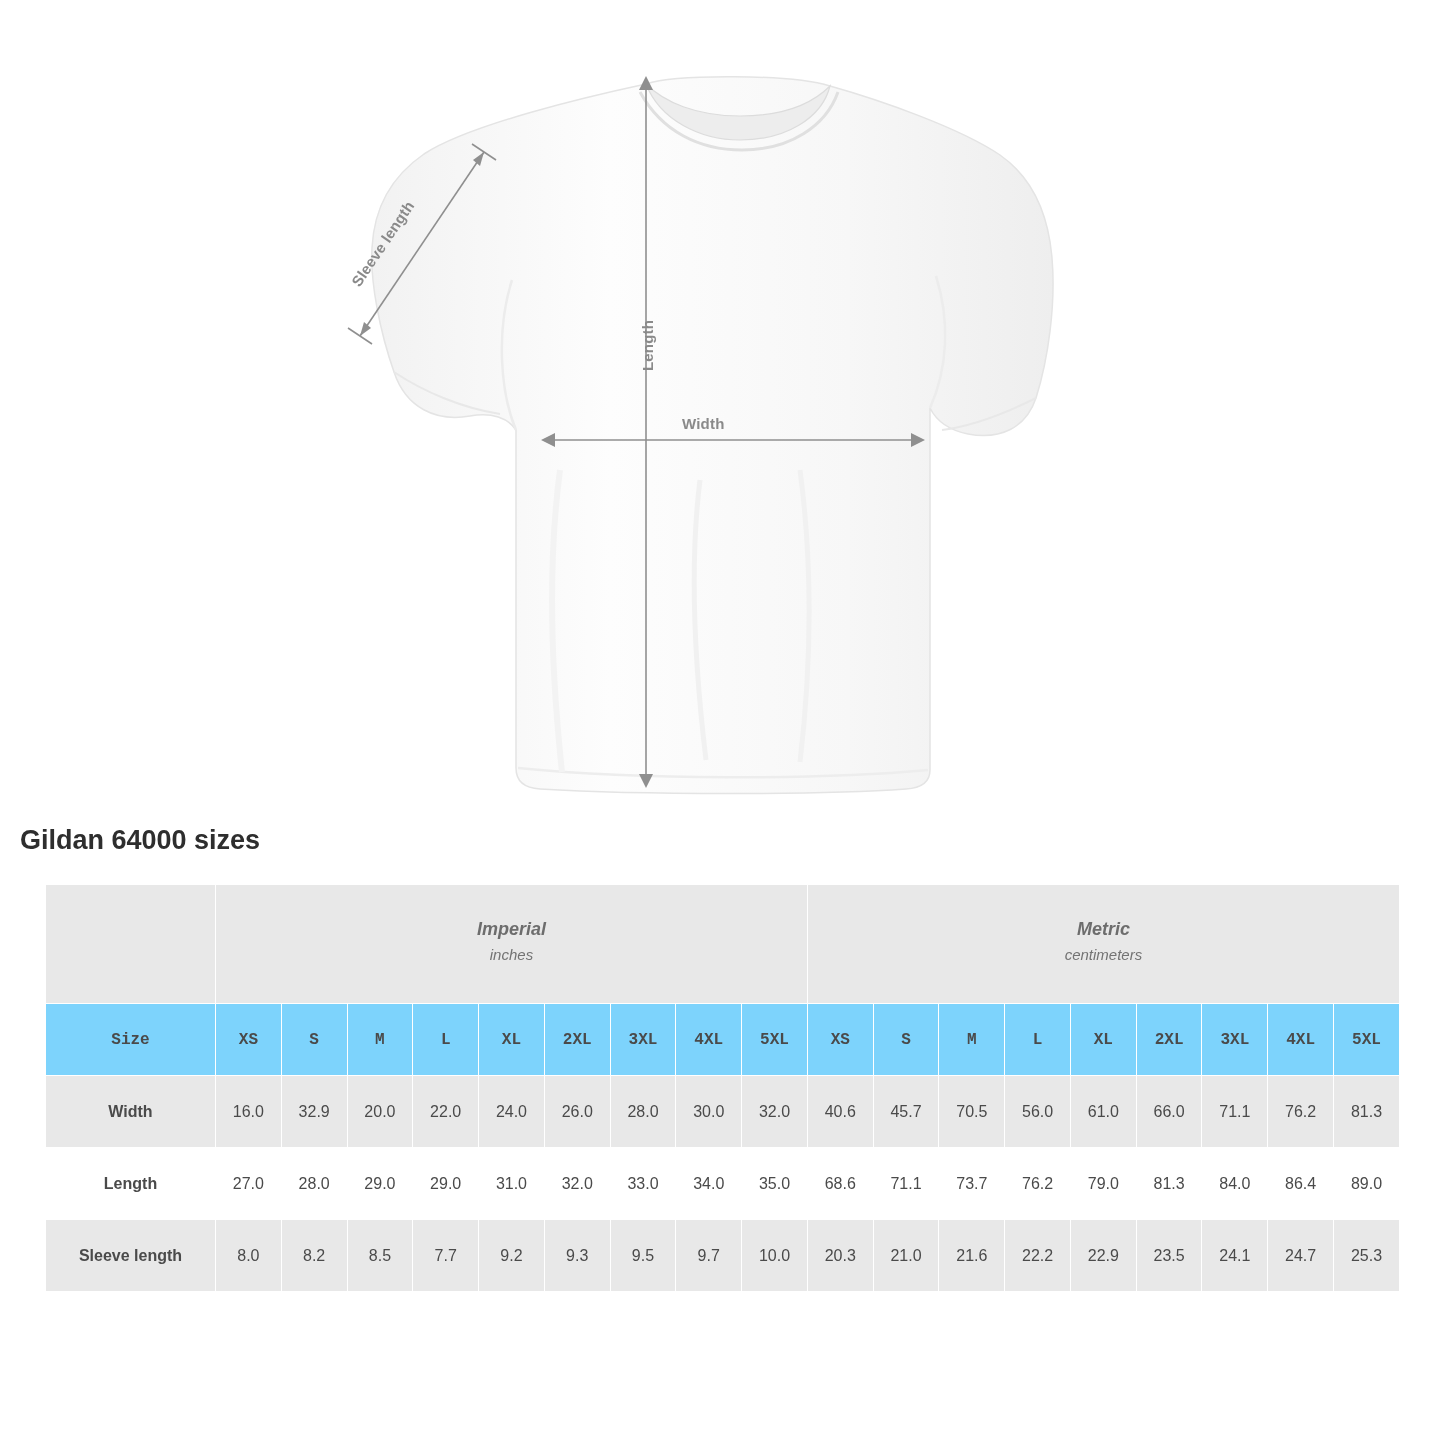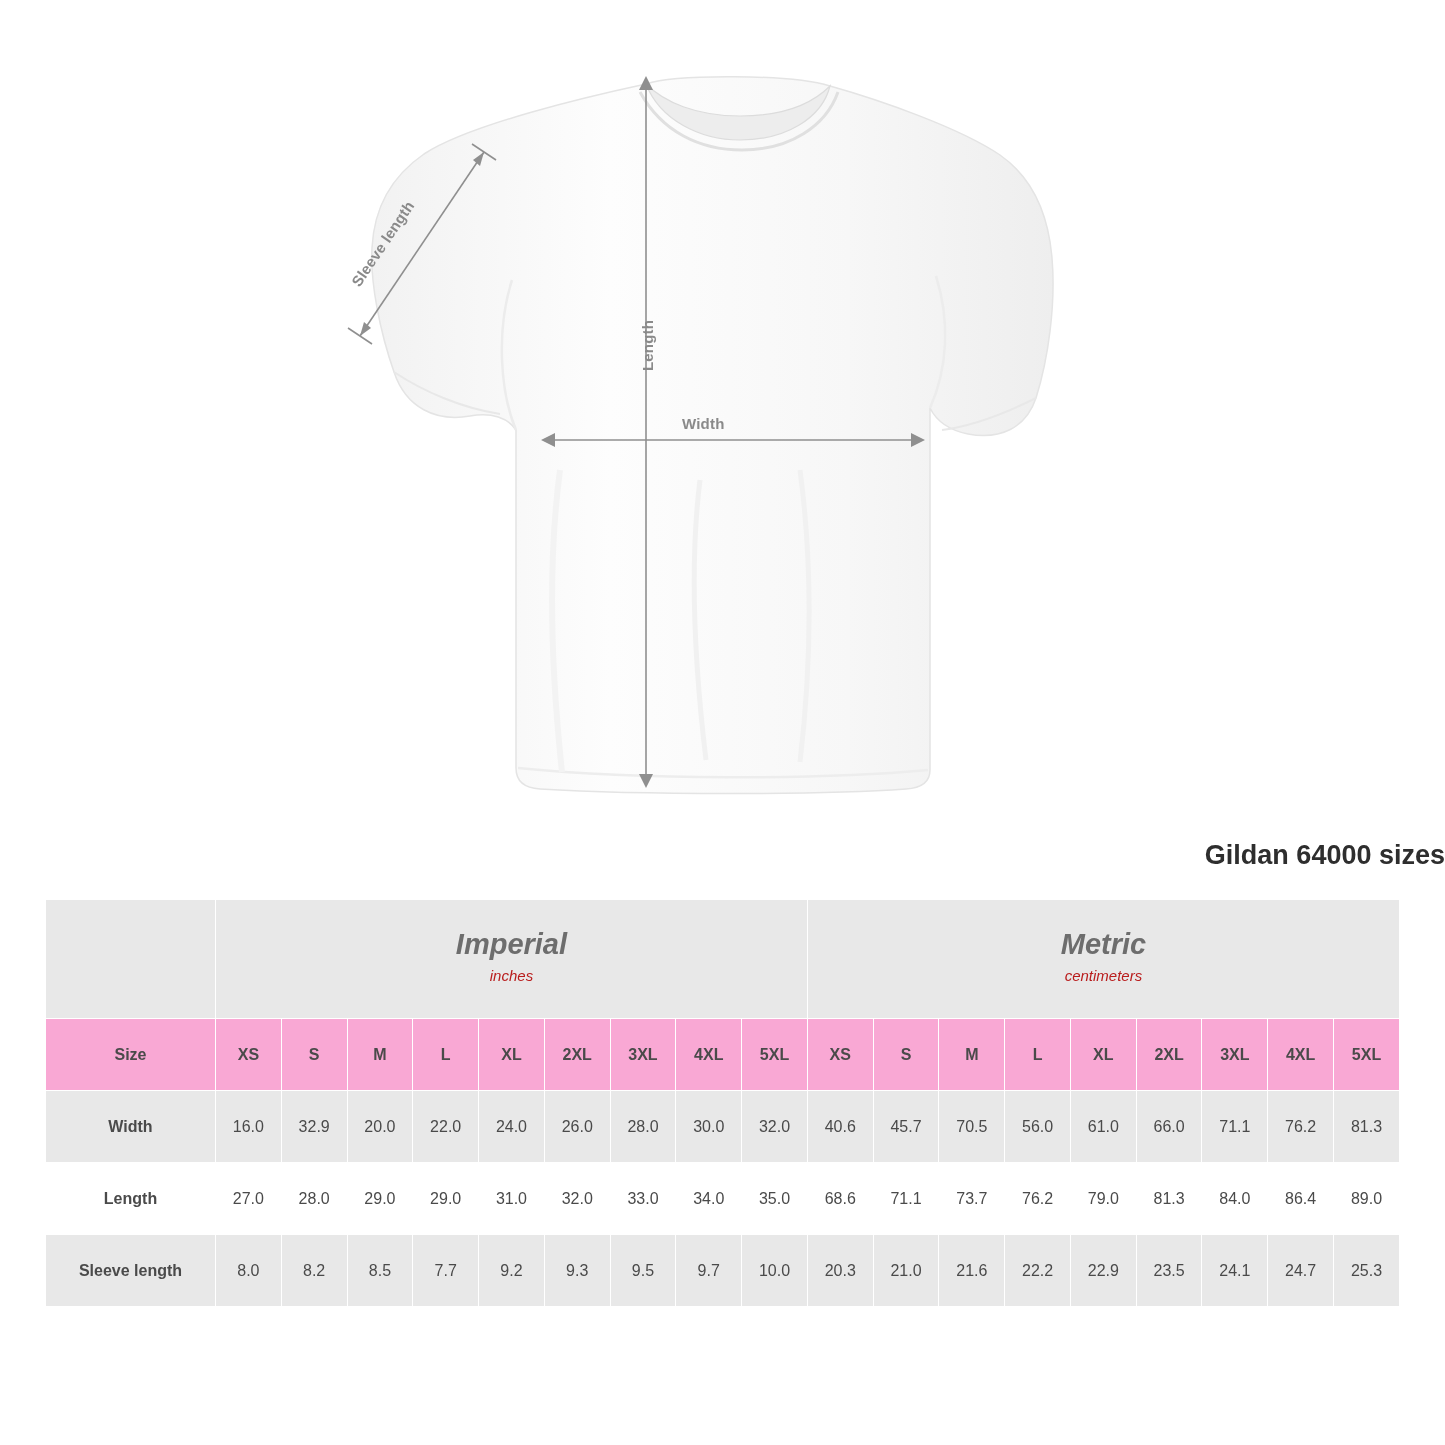--- a/index.html
+++ b/index.html
@@ -46,22 +46,23 @@
     transform: rotate(-90deg);
     transform-origin: center center;
   }
   #label-width {
     left: 682px;
     top: 415px;
   }
 
   
   .title-block {
-    text-align: right;
-    margin-top: 20px;
+    text-align: left;
+    margin-top: 5px;
+    padding-left: 20px;
   }
   .chart-title {
     font-size: 27px;
     font-weight: bold;
     color: #2e2e2e;
     margin: 0;
   }
   .chart-note {
     font-size: 16px;
     font-style: italic;
@@ -87,34 +88,35 @@
     color: #4a4a4a;
     padding: 0;
     height: 71px;
     vertical-align: middle;
   }
   .unit-head {
     background: #e8e8e8;
     height: 118px !important;
   }
   .unit-name {
-    font-size: 29px;
+    font-size: 18px;
     font-style: italic;
     font-weight: bold;
     color: #6d6d6d;
     line-height: 1.2;
   }
   .unit-sub {
     font-size: 15px;
     font-style: italic;
-    color: #b91c1c;
+    color: #737373;
     line-height: 1.9;
   }
   .row-head {
-    background: #f9a8d4;
+    background: #7dd3fc;
+    font-family: Liberation Mono, monospace;
   }
   .row-head td {
     font-weight: bold;
     color: #3c3c3c;
     font-size: 17px;
   }
   .row-alt td {
     background: #e8e8e8;
   }
   .row-plain td {

